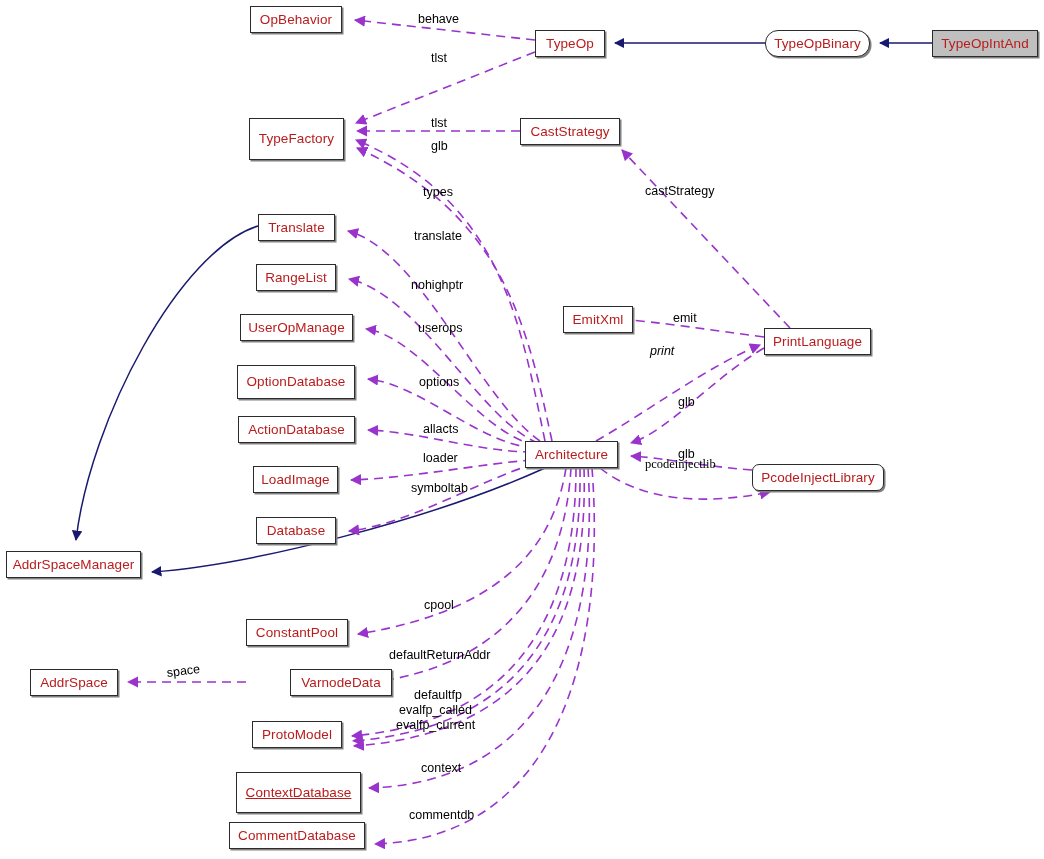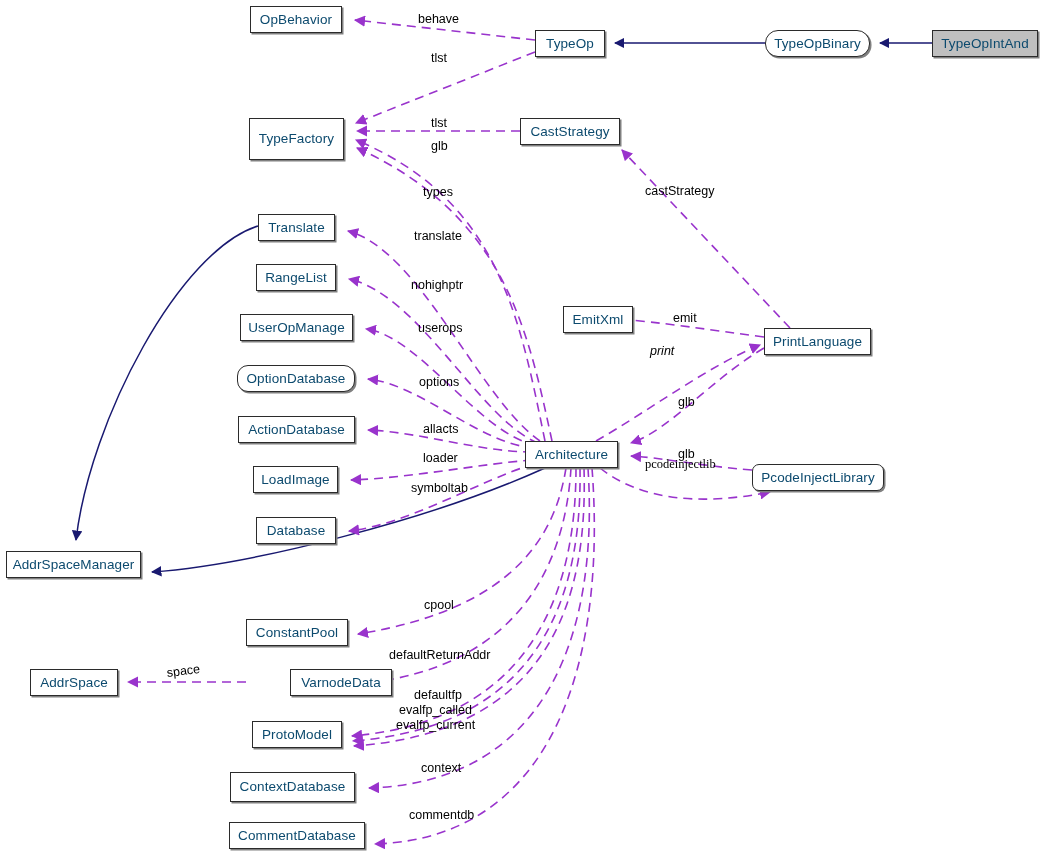--- a/index.html
+++ b/index.html
@@ -22,21 +22,21 @@
     left: 0;
     top: 0;
     width: 1044px;
     height: 859px;
   }
   .node {
     position: absolute;
     box-sizing: border-box;
     border: 1px solid #2b2b2b;
     background: #ffffff;
-    color: #0c4a6e;
+    color: #b91c1c;
     font-size: 13.5px;
     line-height: 1;
     display: flex;
     align-items: center;
     justify-content: center;
     white-space: nowrap;
     box-shadow: 1.5px 1.5px 0 0 #808080;
     letter-spacing: 0.1px;
   }
   .node.highlight {
@@ -113,32 +113,32 @@
   <div class="node" style="left:535px; top:30px;  width:70px;  height:27px;">TypeOp</div>
   <div class="node" style="left:765px; top:30px;  width:105px; height:27px;border-radius:13px;">TypeOpBinary</div>
   <div class="node highlight" style="left:932px; top:30px; width:106px; height:27px;">TypeOpIntAnd</div>
   <div class="node" style="left:249px; top:118px; width:95px;  height:42px;">TypeFactory</div>
   <div class="node" style="left:520px; top:118px; width:100px; height:27px;">CastStrategy</div>
   <div class="node" style="left:258px; top:214px; width:77px;  height:27px;">Translate</div>
   <div class="node" style="left:256px; top:264px; width:80px;  height:27px;">RangeList</div>
   <div class="node" style="left:535px; top:306px; width:70px;  height:27px;margin-left:28px;">EmitXml</div>
   <div class="node" style="left:240px; top:314px; width:113px; height:27px;">UserOpManage</div>
   <div class="node" style="left:764px; top:328px; width:107px; height:27px;">PrintLanguage</div>
-  <div class="node" style="left:237px; top:365px; width:118px; height:27px;border-radius:11px;">OptionDatabase</div>
+  <div class="node" style="left:237px; top:365px; width:118px; height:34px;">OptionDatabase</div>
   <div class="node" style="left:238px; top:416px; width:117px; height:27px;">ActionDatabase</div>
   <div class="node" style="left:525px; top:441px; width:93px;  height:27px;">Architecture</div>
   <div class="node" style="left:752px; top:464px; width:132px; height:27px;border-radius:7px;">PcodeInjectLibrary</div>
   <div class="node" style="left:253px; top:466px; width:85px;  height:27px;">LoadImage</div>
   <div class="node" style="left:256px; top:517px; width:80px;  height:27px;">Database</div>
   <div class="node" style="left:6px;   top:551px; width:135px; height:27px;">AddrSpaceManager</div>
   <div class="node" style="left:246px; top:619px; width:102px; height:27px;">ConstantPool</div>
   <div class="node" style="left:30px;  top:669px; width:88px;  height:27px;">AddrSpace</div>
   <div class="node" style="left:246px; top:669px; width:102px; height:27px;margin-left:44px;">VarnodeData</div>
   <div class="node" style="left:252px; top:721px; width:90px;  height:27px;">ProtoModel</div>
-  <div class="node" style="left:230px; top:772px; width:125px; height:30px;">ContextDatabase</div>
+  <div class="node" style="left:236px; top:772px; width:125px; height:41px;text-decoration:underline;">ContextDatabase</div>
   <div class="node" style="left:229px; top:822px; width:136px; height:27px;">CommentDatabase</div>
 
   <div class="edge-label" style="left:418px; top:12px;">behave</div>
   <div class="edge-label" style="left:431px; top:51px;">tlst</div>
   <div class="edge-label" style="left:431px; top:116px;">tlst</div>
   <div class="edge-label" style="left:431px; top:139px;">glb</div>
   <div class="edge-label" style="left:645px; top:184px;">castStrategy</div>
   <div class="edge-label" style="left:423px; top:185px;">types</div>
   <div class="edge-label" style="left:414px; top:229px;">translate</div>
   <div class="edge-label" style="left:411px; top:278px;">nohighptr</div>

